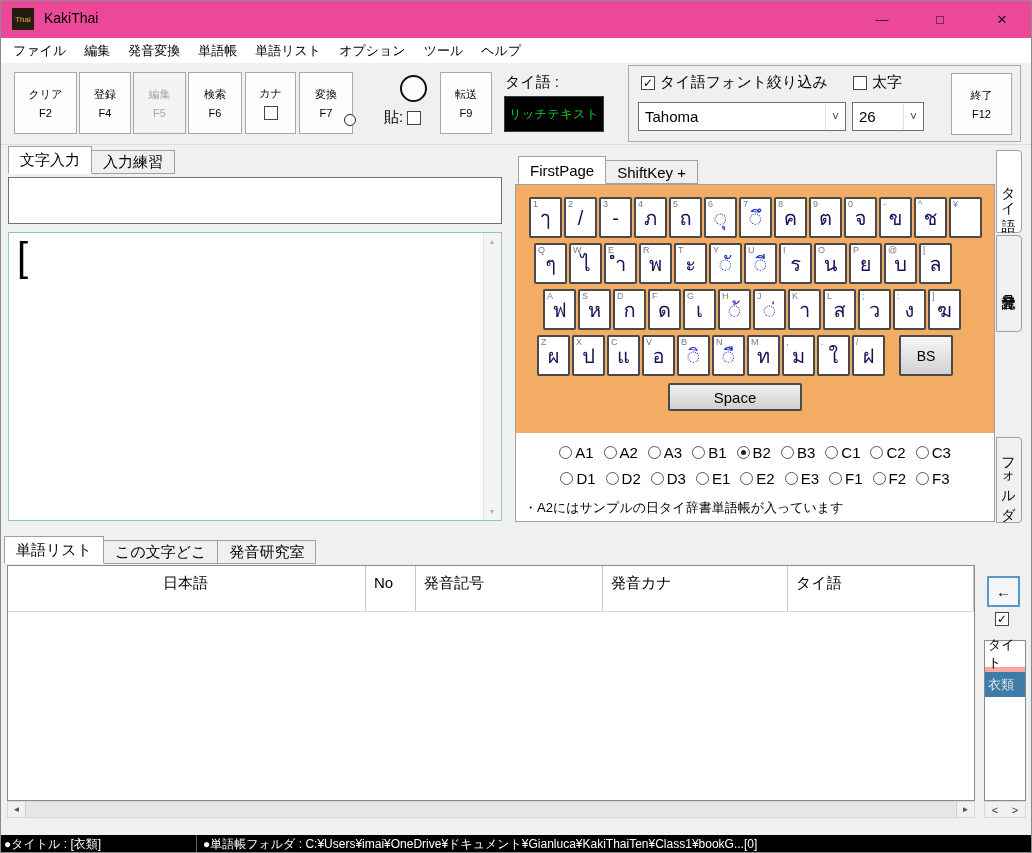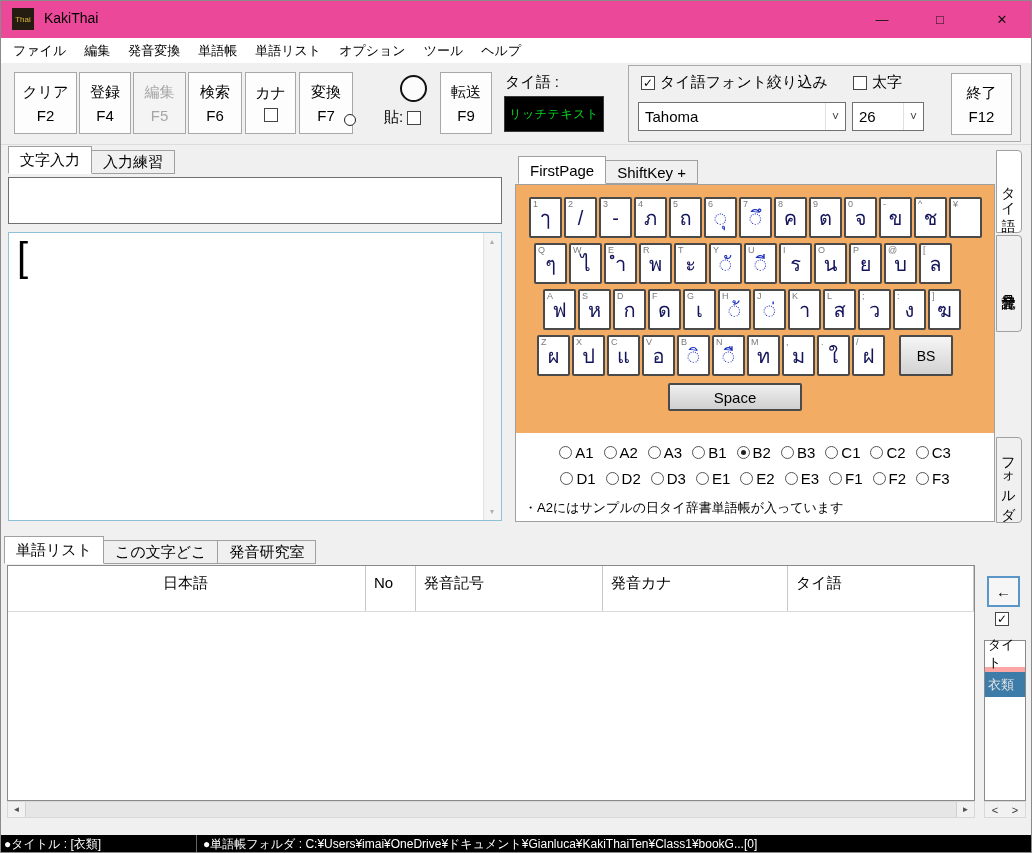--- a/index.html
+++ b/index.html
@@ -21,21 +21,21 @@
   
   .menubar { position:absolute; top:38px; left:0; width:100%; height:25px; background:#fff;
              display:flex; align-items:center; padding-left:4px; box-sizing:border-box; }
   .menu-item { padding:0 9px; font-size:13px; height:100%; display:flex; align-items:center; }
 
   
   .toolbar { position:absolute; top:63px; left:0; width:100%; height:82px; background:#f0f0f0;
              border-bottom:1px solid #dcdcdc; box-sizing:border-box; }
   .tb-btn { position:absolute; top:9px; height:62px; box-sizing:border-box; border:1px solid #a8a8a8;
             background:#fdfdfd; display:flex; flex-direction:column; align-items:center;
-            justify-content:center; gap:5px; font-size:15px; }
+            justify-content:center; gap:5px; font-size:11px; }
   .tb-btn.disabled { color:#a6a6a6; background:#f4f4f4; }
   .cb { width:14px; height:14px; box-sizing:border-box; border:1px solid #444; background:#fff;
         display:inline-block; font-size:12px; line-height:12px; text-align:center; overflow:hidden; }
   .indicator-big { position:absolute; left:400px; top:12px; width:27px; height:27px;
                    border:2px solid #111; border-radius:50%; background:#fcfcfc; box-sizing:border-box; }
   .small-circle { position:absolute; left:344px; top:51px; width:10px; height:10px;
                   border:1px solid #222; border-radius:50%; background:#fff; }
   .paste-row { position:absolute; left:384px; top:45px; font-size:15px; display:flex;
                align-items:center; gap:4px; }
   .thai-out-label { position:absolute; left:505px; top:10px; font-size:15px; }

